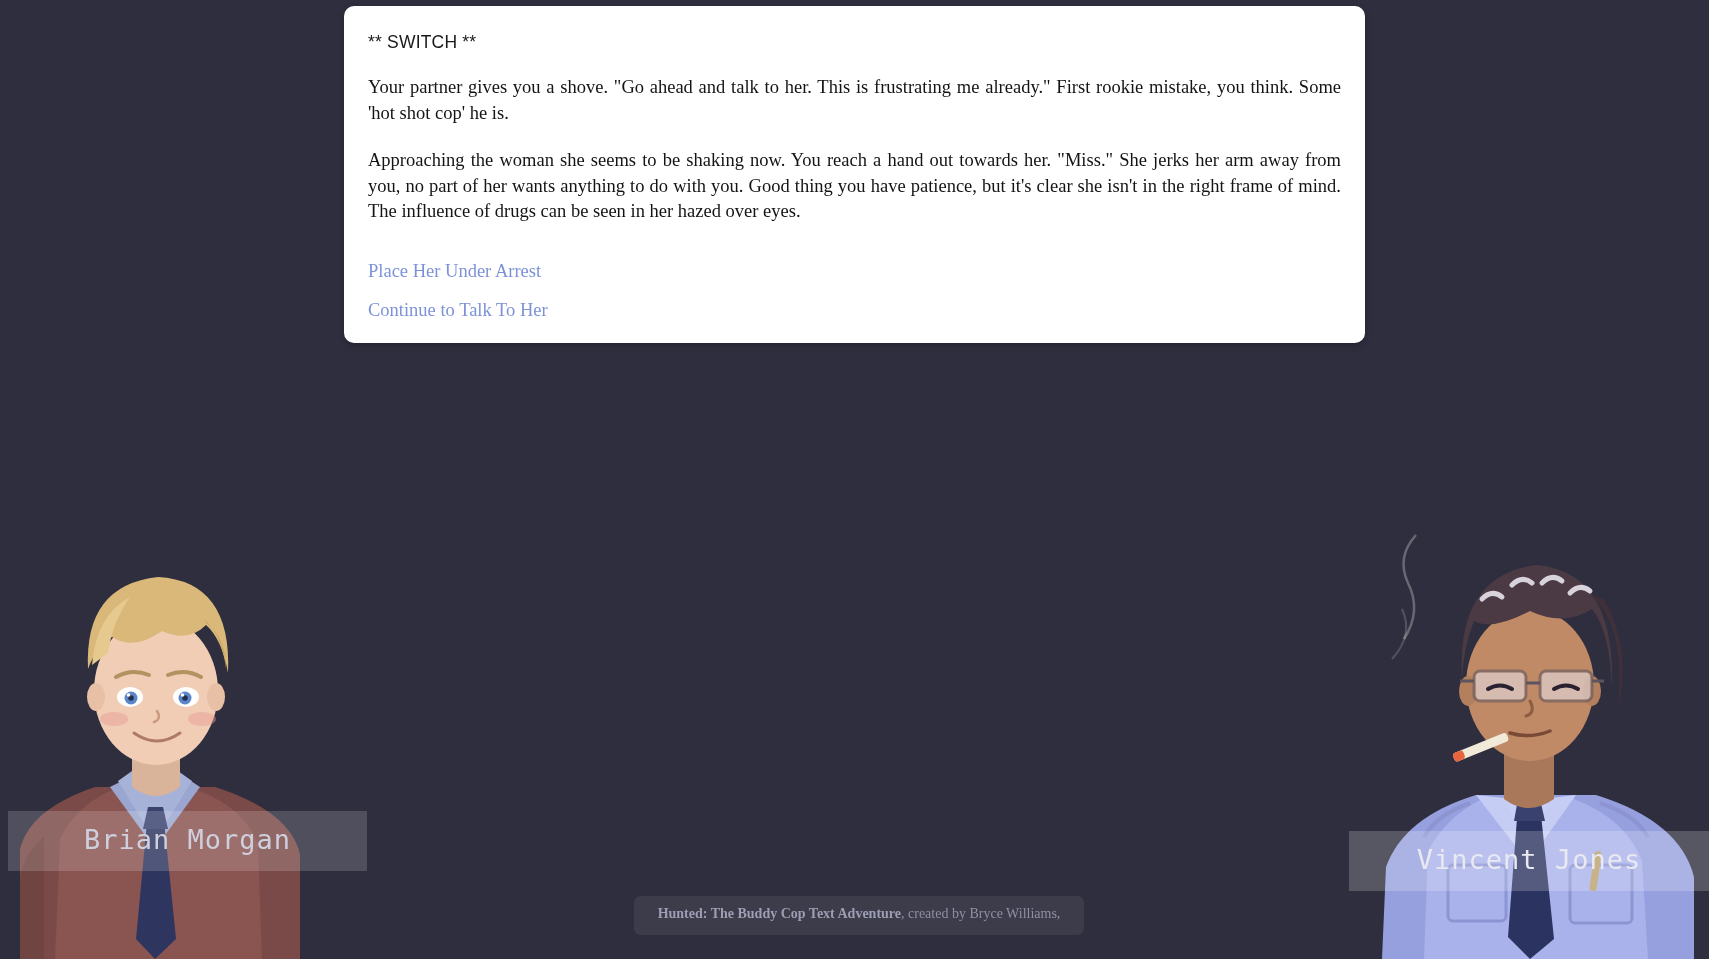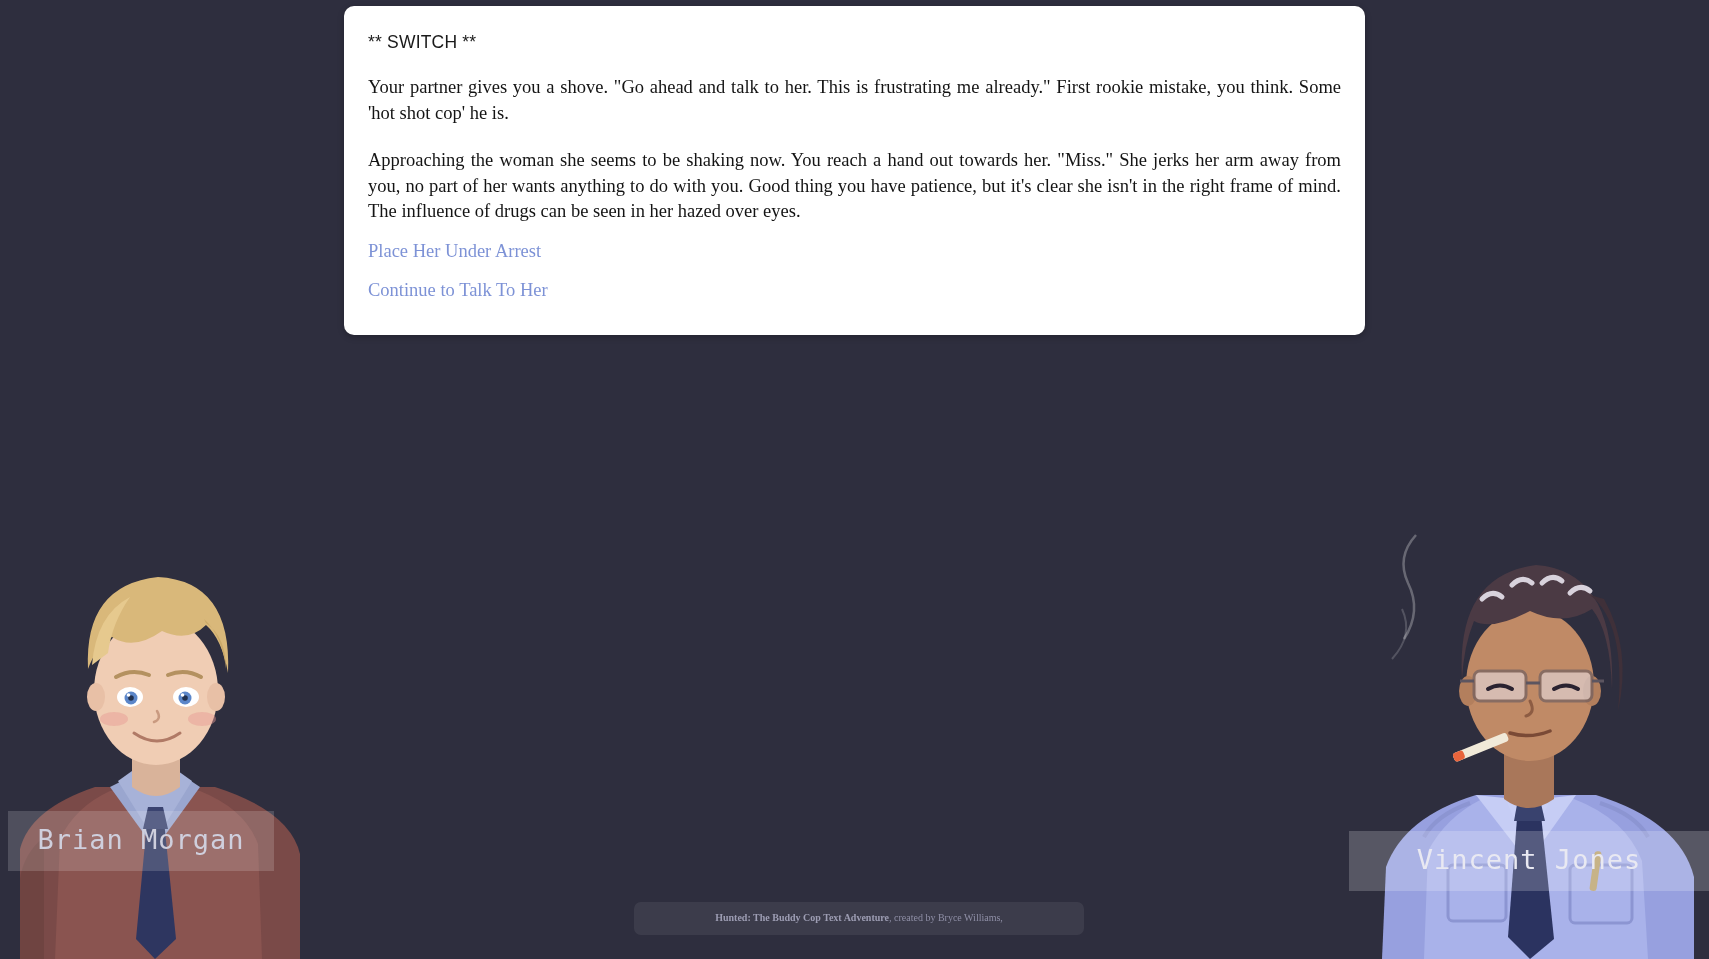--- a/index.html
+++ b/index.html
@@ -18,41 +18,41 @@
 
   
   #story-panel {
     position: absolute;
     left: 344px;
     top: 6px;
     width: 1021px;
     background: #ffffff;
     border-radius: 10px;
     box-sizing: border-box;
-    padding: 22px 24px 26px 24px;
+    padding: 22px 24px 14px 24px;
     box-shadow: 0 2px 6px rgba(0,0,0,0.25);
   }
   #story-panel .heading {
     font-family: "Liberation Sans", sans-serif;
     font-size: 17.5px;
     color: #1a1a1a;
     margin: 4px 0 22px 0;
     letter-spacing: 0.2px;
   }
   #story-panel p.para {
     font-family: Liberation Serif, serif;
     font-size: 18.5px;
     line-height: 1.38;
     color: #141414;
     margin: 0 0 22px 0;
     text-align: justify;
     text-justify: inter-word;
   }
   #story-panel p.para:last-of-type {
-    margin-bottom: 16px;
+    margin-bottom: 36px;
   }
   .choice {
     display: block;
     font-family: "Liberation Serif", serif;
     font-size: 18.5px;
     color: #7d92d6;
     text-decoration: none;
     margin: 0 0 18px 0;
     cursor: pointer;
     width: fit-content;
@@ -82,21 +82,21 @@
     font-family: "DejaVu Sans Mono", monospace;
     font-size: 27px;
     letter-spacing: 1px;
     text-align: center;
     padding: 13px 0 16px 0;
     box-sizing: border-box;
   }
   #nameplate-left {
     left: 8px;
     bottom: 88px;
-    width: 266px;
+    width: 359px;
   }
   #nameplate-right {
     right: 0px;
     bottom: 68px;
     width: 360px;
     color: #e9e9f2;
     background: rgba(255,255,255,0.20);
   }
 
   
@@ -107,21 +107,21 @@
     width: 450px;
     background: rgba(255,255,255,0.07);
     border-radius: 7px;
     padding: 9px 10px 11px 10px;
     box-sizing: border-box;
     text-align: center;
     line-height: 1.35;
   }
   #credits .line {
     font-family: "Liberation Serif", serif;
-    font-size: 10px;
+    font-size: 14px;
     color: #8f8fa6;
   }
   #credits .title-bold {
     font-weight: bold;
     color: #9d9db3;
   }
 
   
   svg { display: block; }
 </style>

